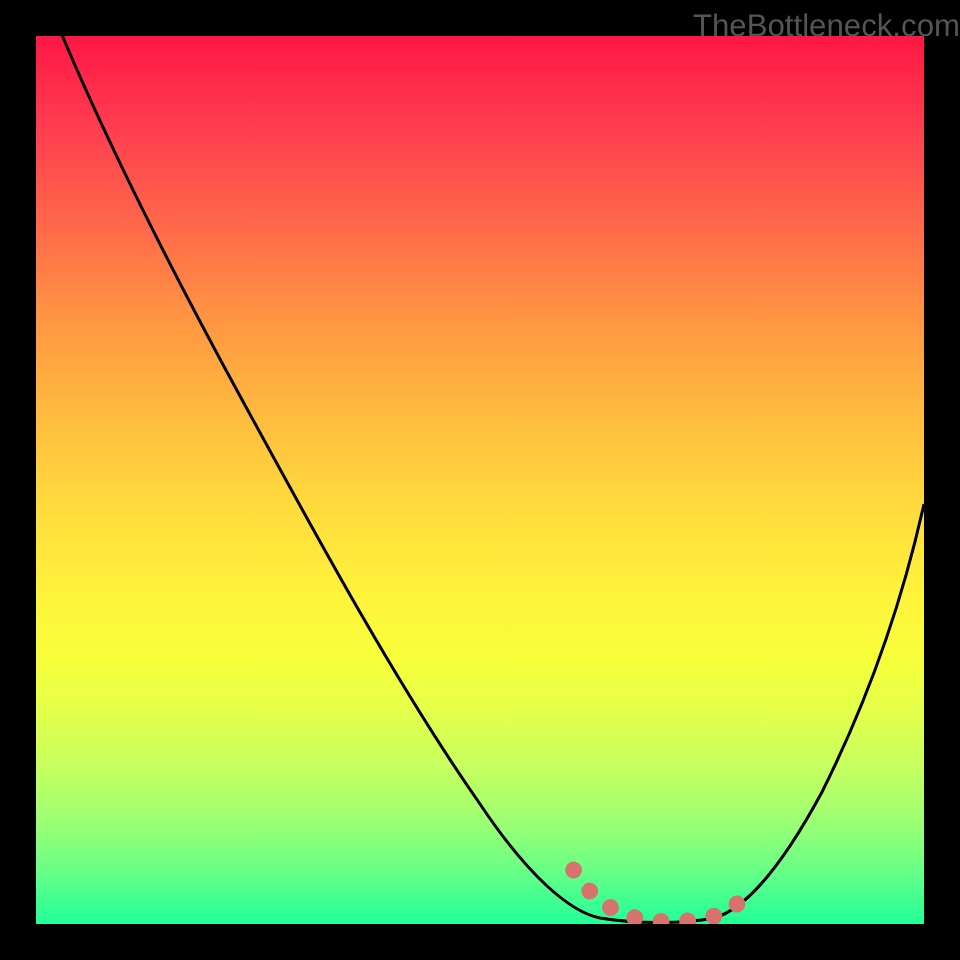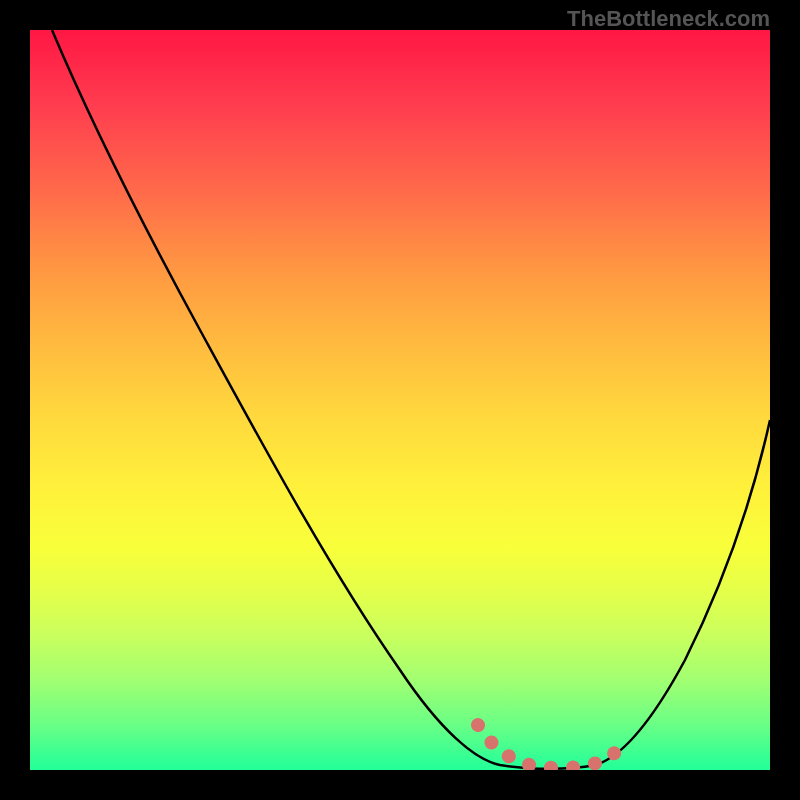--- a/index.html
+++ b/index.html
@@ -6,24 +6,24 @@
   body {
     width: 800px;
     height: 800px;
     background: #000;
     position: relative;
     font-family: Arial, sans-serif;
   }
   .watermark {
     position: absolute;
     top: 6px;
-    right: 30px;
+    right: 0;
     color: #555;
-    font-size: 22px;
-    font-weight: 700;
+    font-size: 26px;
+    font-weight: 400;
     z-index: 10;
   }
   .chart-area {
     position: absolute;
     left: 30px;
     top: 30px;
     width: 740px;
     height: 740px;
     background: linear-gradient(to bottom,
       #ff1744 0%,

